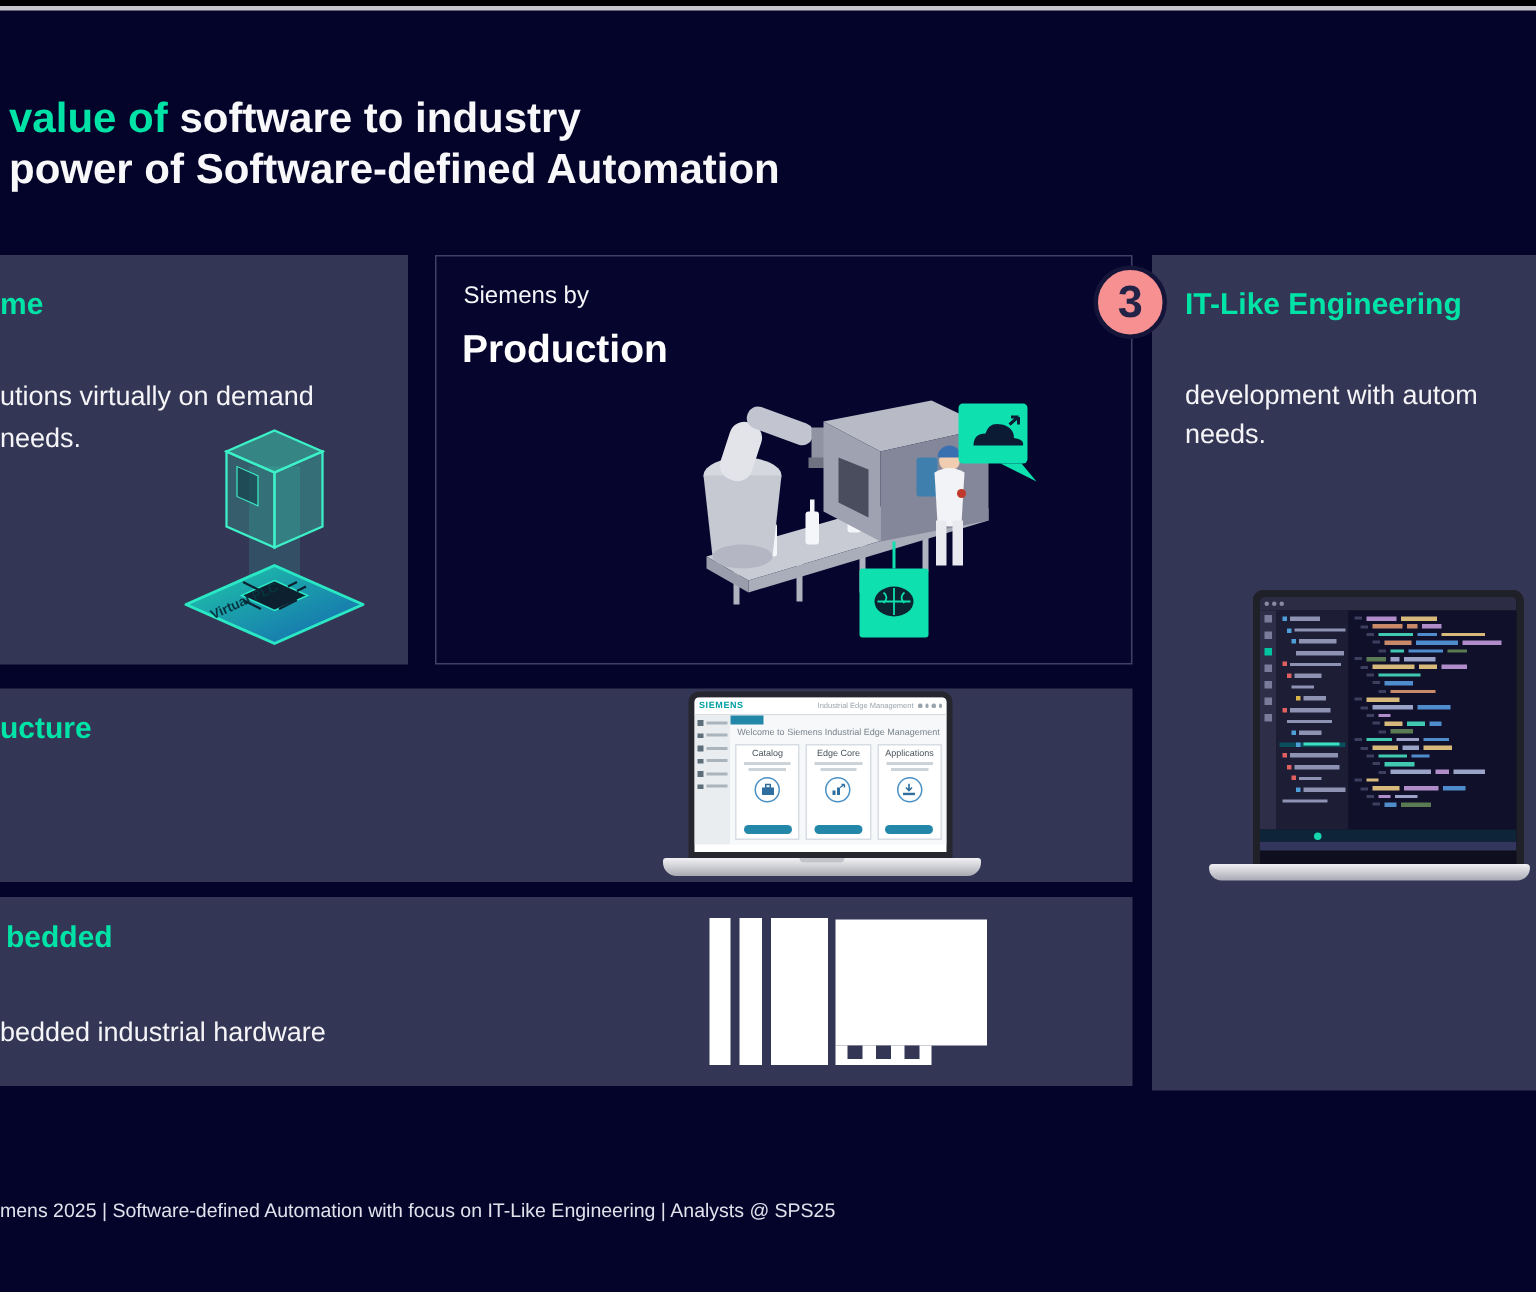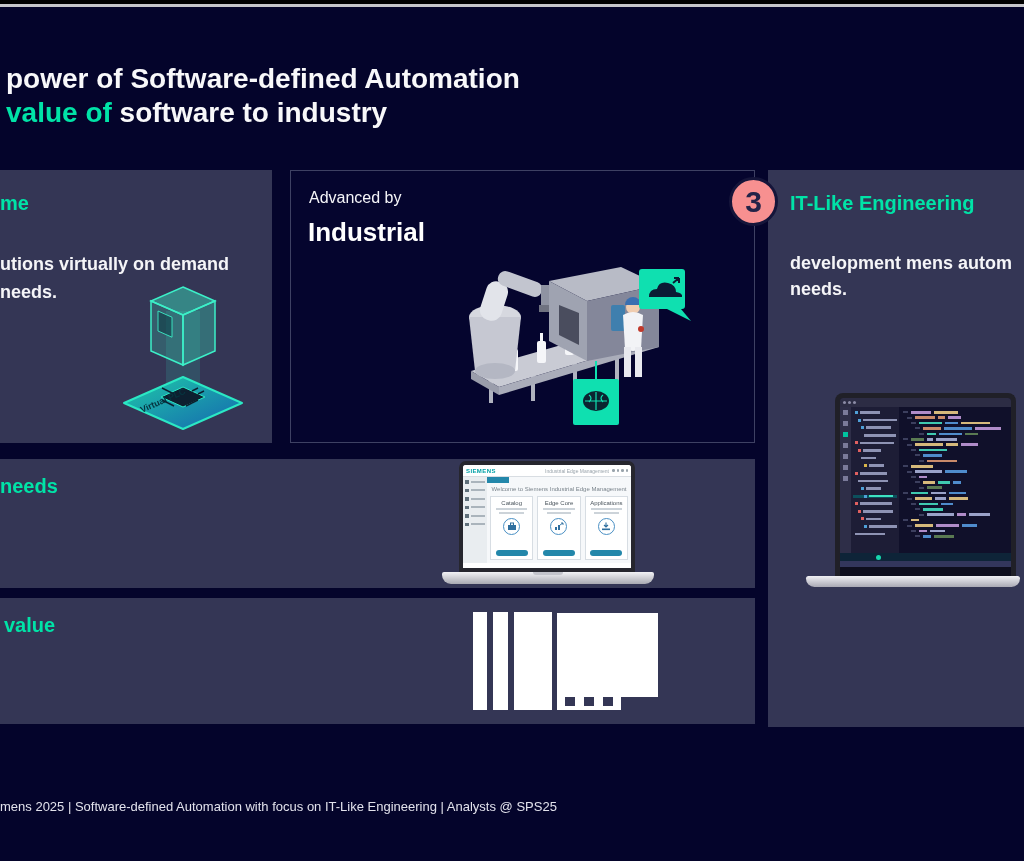--- a/index.html
+++ b/index.html
@@ -17,21 +17,21 @@
   .card-dark { background:#05052e; border:1px solid #3e4163; }
 
   #card1 { left:-20px; top:170px; width:292px; height:273px; }
   #card2 { left:290px; top:170px; width:465px; height:273px; }
   #card3 { left:768px; top:170px; width:256px; height:557px; }
   #card4 { left:-20px; top:459px; width:775px; height:129px; }
   #card5 { left:-20px; top:598px; width:775px; height:126px; }
 
   .card-heading { position:absolute; color:#00e3a7; font-weight:bold; font-size:20px; white-space:nowrap; }
   .card-body { position:absolute; color:#f5f5f8; font-size:18px; line-height:28px; white-space:nowrap; }
-  .card-body span { display:block;font-weight:bold; }
+  .card-body span { display:block; }
 
   #card1 .card-heading { left:20px; top:22px; }
   #card1 .card-body { left:20px; top:80px; }
 
   #card2 .kicker { position:absolute; left:18px; top:18px; color:#f5f5f8; font-size:16px; }
   #card2 .big-title { position:absolute; left:17px; top:42px; color:#ffffff; font-weight:bold; font-size:26px; line-height:39px; }
 
   #card3 .card-heading { left:22px; top:22px; }
   #card3 .card-body { left:22px; top:80px; line-height:26px; }
 
@@ -105,22 +105,22 @@
 </style>
 </head>
 <body>
 
 <div id="slide">
 
   <div class="topbar-black"></div>
   <div class="topbar-gray"></div>
 
   <div class="title">
+    <div><span class="accent">value of</span><span> software to industry</span></div>
     <div>power of Software-defined Automation</div>
-    <div><span class="accent">value of</span><span> software to industry</span></div>
   </div>
 
   <div class="card" id="card1">
     <div class="card-heading">me</div>
     <div class="card-body">
       <span>utions virtually on demand</span>
       <span>needs.</span>
     </div>
     <svg style="position:absolute;left:138px;top:103px" width="130" height="162" viewBox="0 0 130 162">
       <defs>
@@ -146,23 +146,23 @@
         <polygon points="65,14 97,28 65,42 33,28" fill="rgba(57,230,192,0.45)" stroke="#3cf0c8" stroke-width="1.5"></polygon>
         <polygon points="33,28 65,42 65,92 33,78" fill="rgba(57,230,192,0.22)" stroke="#3cf0c8" stroke-width="1.5"></polygon>
         <polygon points="65,42 97,28 97,78 65,92" fill="rgba(57,230,192,0.32)" stroke="#3cf0c8" stroke-width="1.5"></polygon>
         <rect x="40" y="38" width="14" height="20" fill="rgba(12,60,70,0.55)" stroke="#3cf0c8" stroke-width="0.8" transform="skewY(24)" transform-origin="40 38"></rect>
       </g>
       <text x="0" y="0" transform="translate(24,140) rotate(-24)" font-size="9" font-weight="bold" fill="#06343f">Virtual PLC</text>
     </svg>
   </div>
 
   <div class="card card-dark" id="card2">
-    <div class="kicker">Advanced by</div>
+    <div class="kicker">Siemens by</div>
     <div class="big-title">
-      <span style="display:block">Industrial</span>
+      <span style="display:block">Production</span>
     </div>
     <svg style="position:absolute;left:162px;top:82px" width="300" height="190" viewBox="0 0 300 190">
 
       <g>
         <rect x="36" y="118" width="4" height="32" fill="#b0b3bf"></rect>
         <rect x="78" y="110" width="4" height="38" fill="#b0b3bf"></rect>
         <rect x="120" y="98" width="4" height="44" fill="#b0b3bf"></rect>
         <rect x="162" y="88" width="4" height="40" fill="#b0b3bf"></rect>
         <polygon points="18,118 178,72 206,86 46,134" fill="#c9cbd4"></polygon>
         <polygon points="18,118 46,134 46,142 18,126" fill="#9a9dab"></polygon>
@@ -235,21 +235,21 @@
         </g>
       </g>
     </svg>
   </div>
 
   <div class="num-badge">3</div>
 
   <div class="card" id="card3">
     <div class="card-heading">IT-Like Engineering</div>
     <div class="card-body">
-      <span>development mens autom</span>
+      <span>development with autom</span>
       <span>needs.</span>
     </div>
 
     <div class="vs-screen">
       <div class="vs-titlebar">
           <i></i>
           <i></i>
           <i></i>
         </div>
       <div class="vs-main">
@@ -456,21 +456,21 @@
       </div>
       <div class="vs-status">
           <i></i>
         </div>
       <div class="vs-bottom"></div>
     </div>
     <div class="vs-base"></div>
   </div>
 
   <div class="card" id="card4">
-    <div class="card-heading">needs</div>
+    <div class="card-heading">ucture</div>
 
     <div class="em-screen">
       <div class="em-top">
         <span class="em-brand">SIEMENS</span>
         <span class="em-apptitle">Industrial Edge Management</span>
         <span class="em-dots">
             <i></i>
             <i></i>
             <i></i>
             <i></i>
@@ -547,21 +547,22 @@
           </div>
         </div>
       </div>
     </div>
     <div class="em-base">
         <i></i>
       </div>
   </div>
 
   <div class="card" id="card5">
-    <div class="card-heading">value</div>
+    <div class="card-heading">bedded</div>
+    <div class="card-body">bedded industrial hardware</div>
     <div>
       <div class="hw" style="left:493px; top:14px; width:14px; height:98px;"></div>
       <div class="hw" style="left:513px; top:14px; width:15px; height:98px;"></div>
       <div class="hw" style="left:534px; top:14px; width:38px; height:98px;"></div>
       <div class="hw" style="left:577px; top:15px; width:101px; height:84px;"></div>
       <div class="hw" style="left:577px; top:99px; width:64px; height:13px;">
         <div class="hw-notch" style="left:8px;  top:0; width:10px; height:9px;"></div>
         <div class="hw-notch" style="left:27px; top:0; width:10px; height:9px;"></div>
         <div class="hw-notch" style="left:46px; top:0; width:10px; height:9px;"></div>
       </div>

